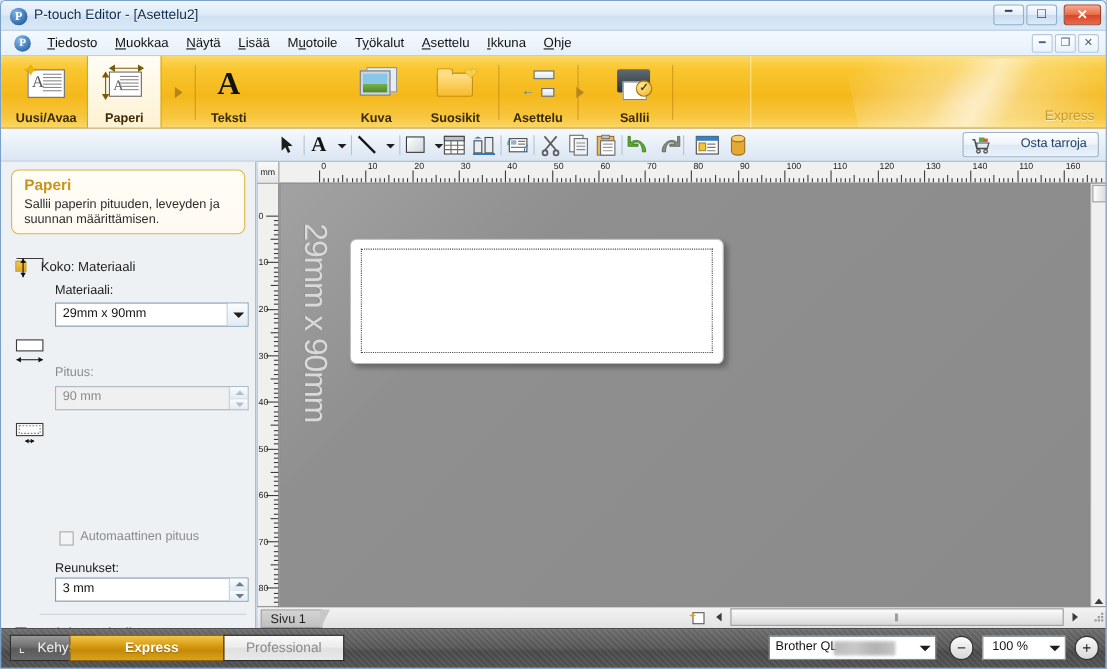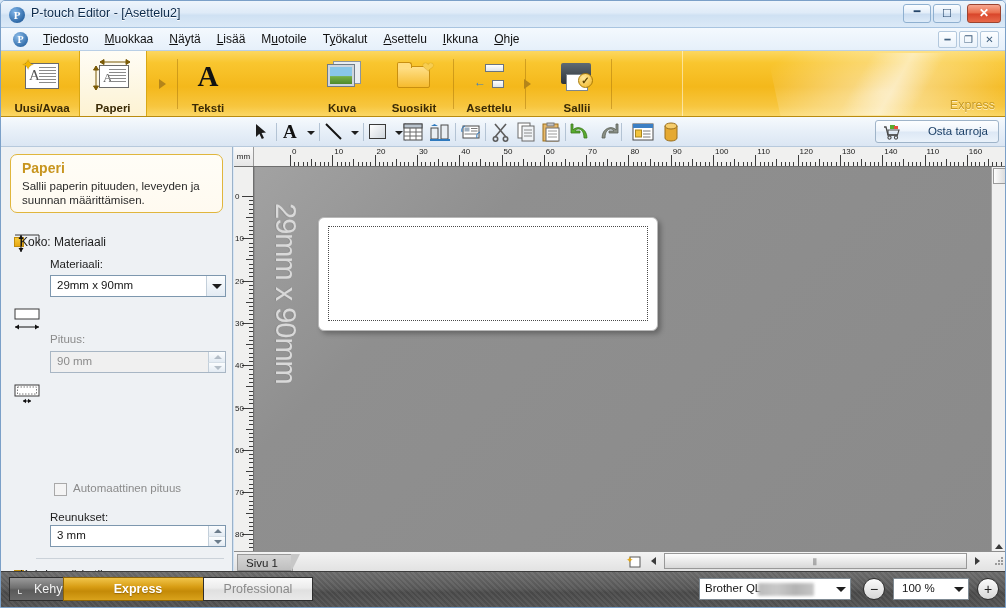--- a/index.html
+++ b/index.html
@@ -320,21 +320,21 @@
     font-size: 11.5px; color: #2b2b2b; line-height: 14px;
   }
   .group-head {
     position: absolute; left: 13px; font-size: 12px; color: #1d1d1d;
   }
   .group-bullet {
     position: absolute; left: 0; top: 2px; width: 10px; height: 10px;
     background: linear-gradient(to bottom, #f7cb3d, #e8a812);
     border: 1px solid #c08c0d;
   }
-  .group-head span.t { position: absolute; left: 6px; top: 0; white-space: nowrap; }
+  .group-head span.t { position: absolute; left: 23px; top: 0; white-space: nowrap; }
   .field-label {
     position: absolute; font-size: 11.5px; color: #1d1d1d;
   }
   .field-label.dim { color: #8b8b8b; }
   .combo {
     position: absolute; height: 22px;
     border: 1px solid #7d97ae; background: #fff;
     cursor: pointer;
   }
   .combo .val {

